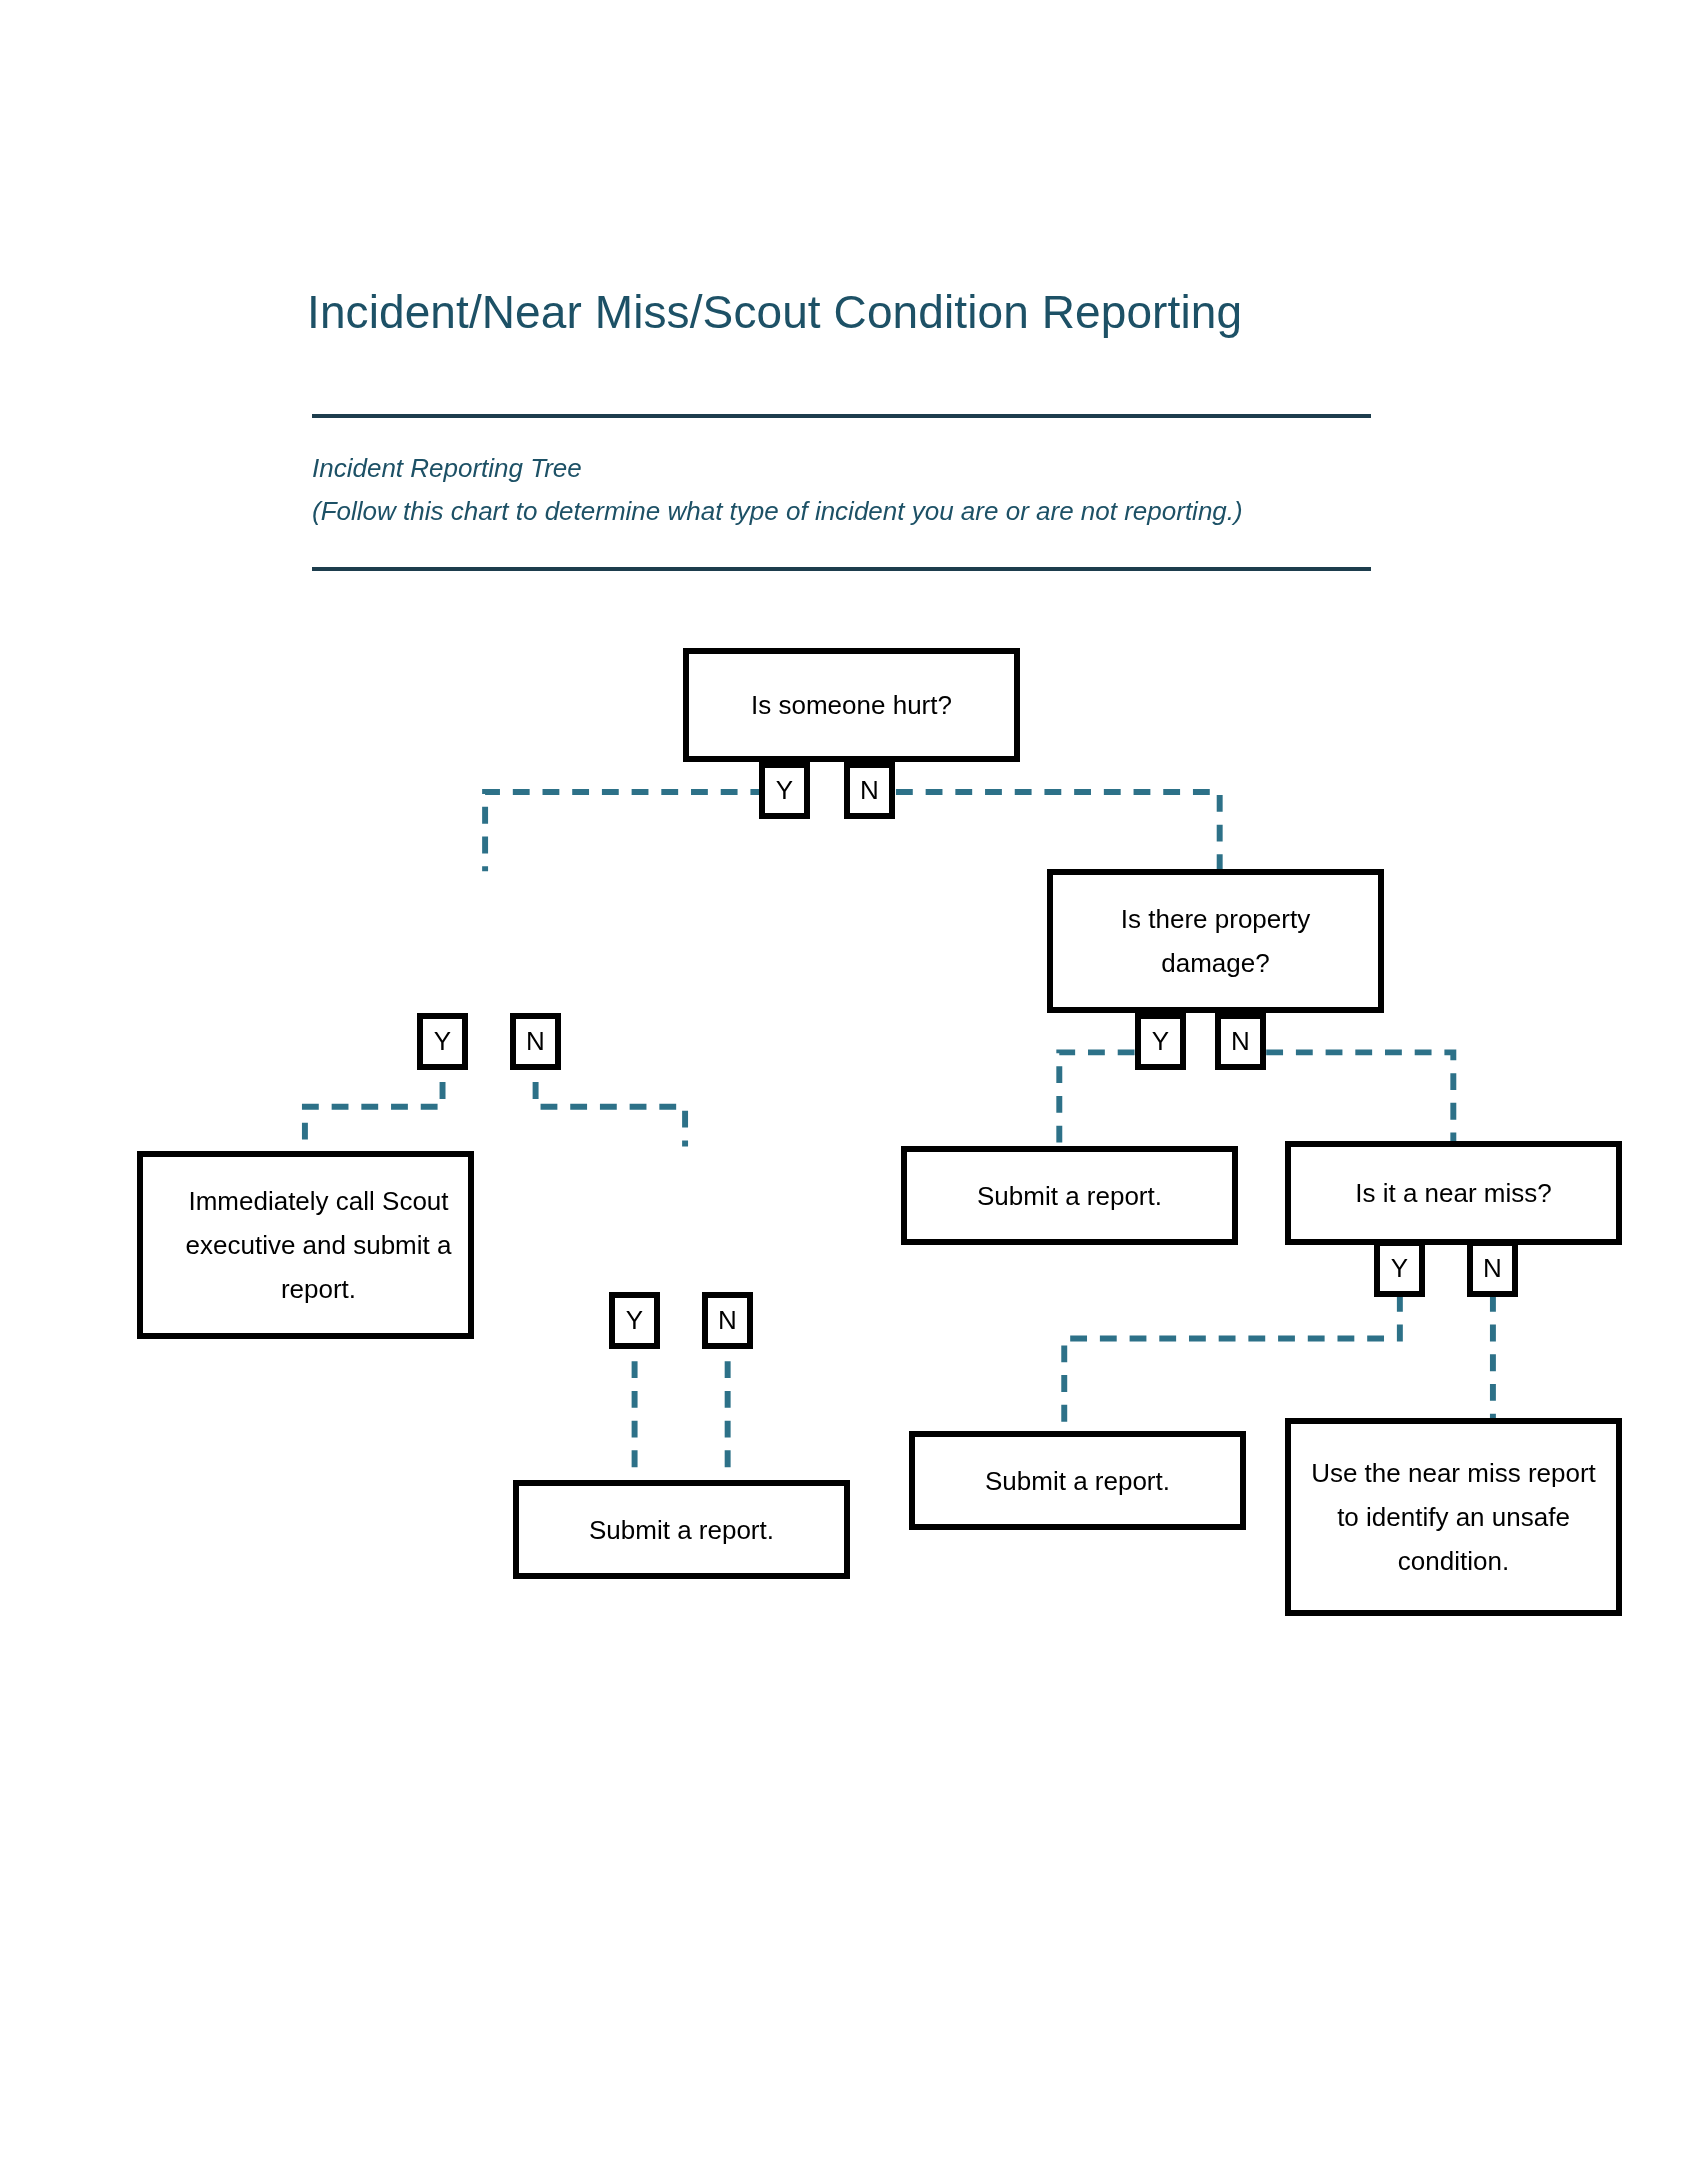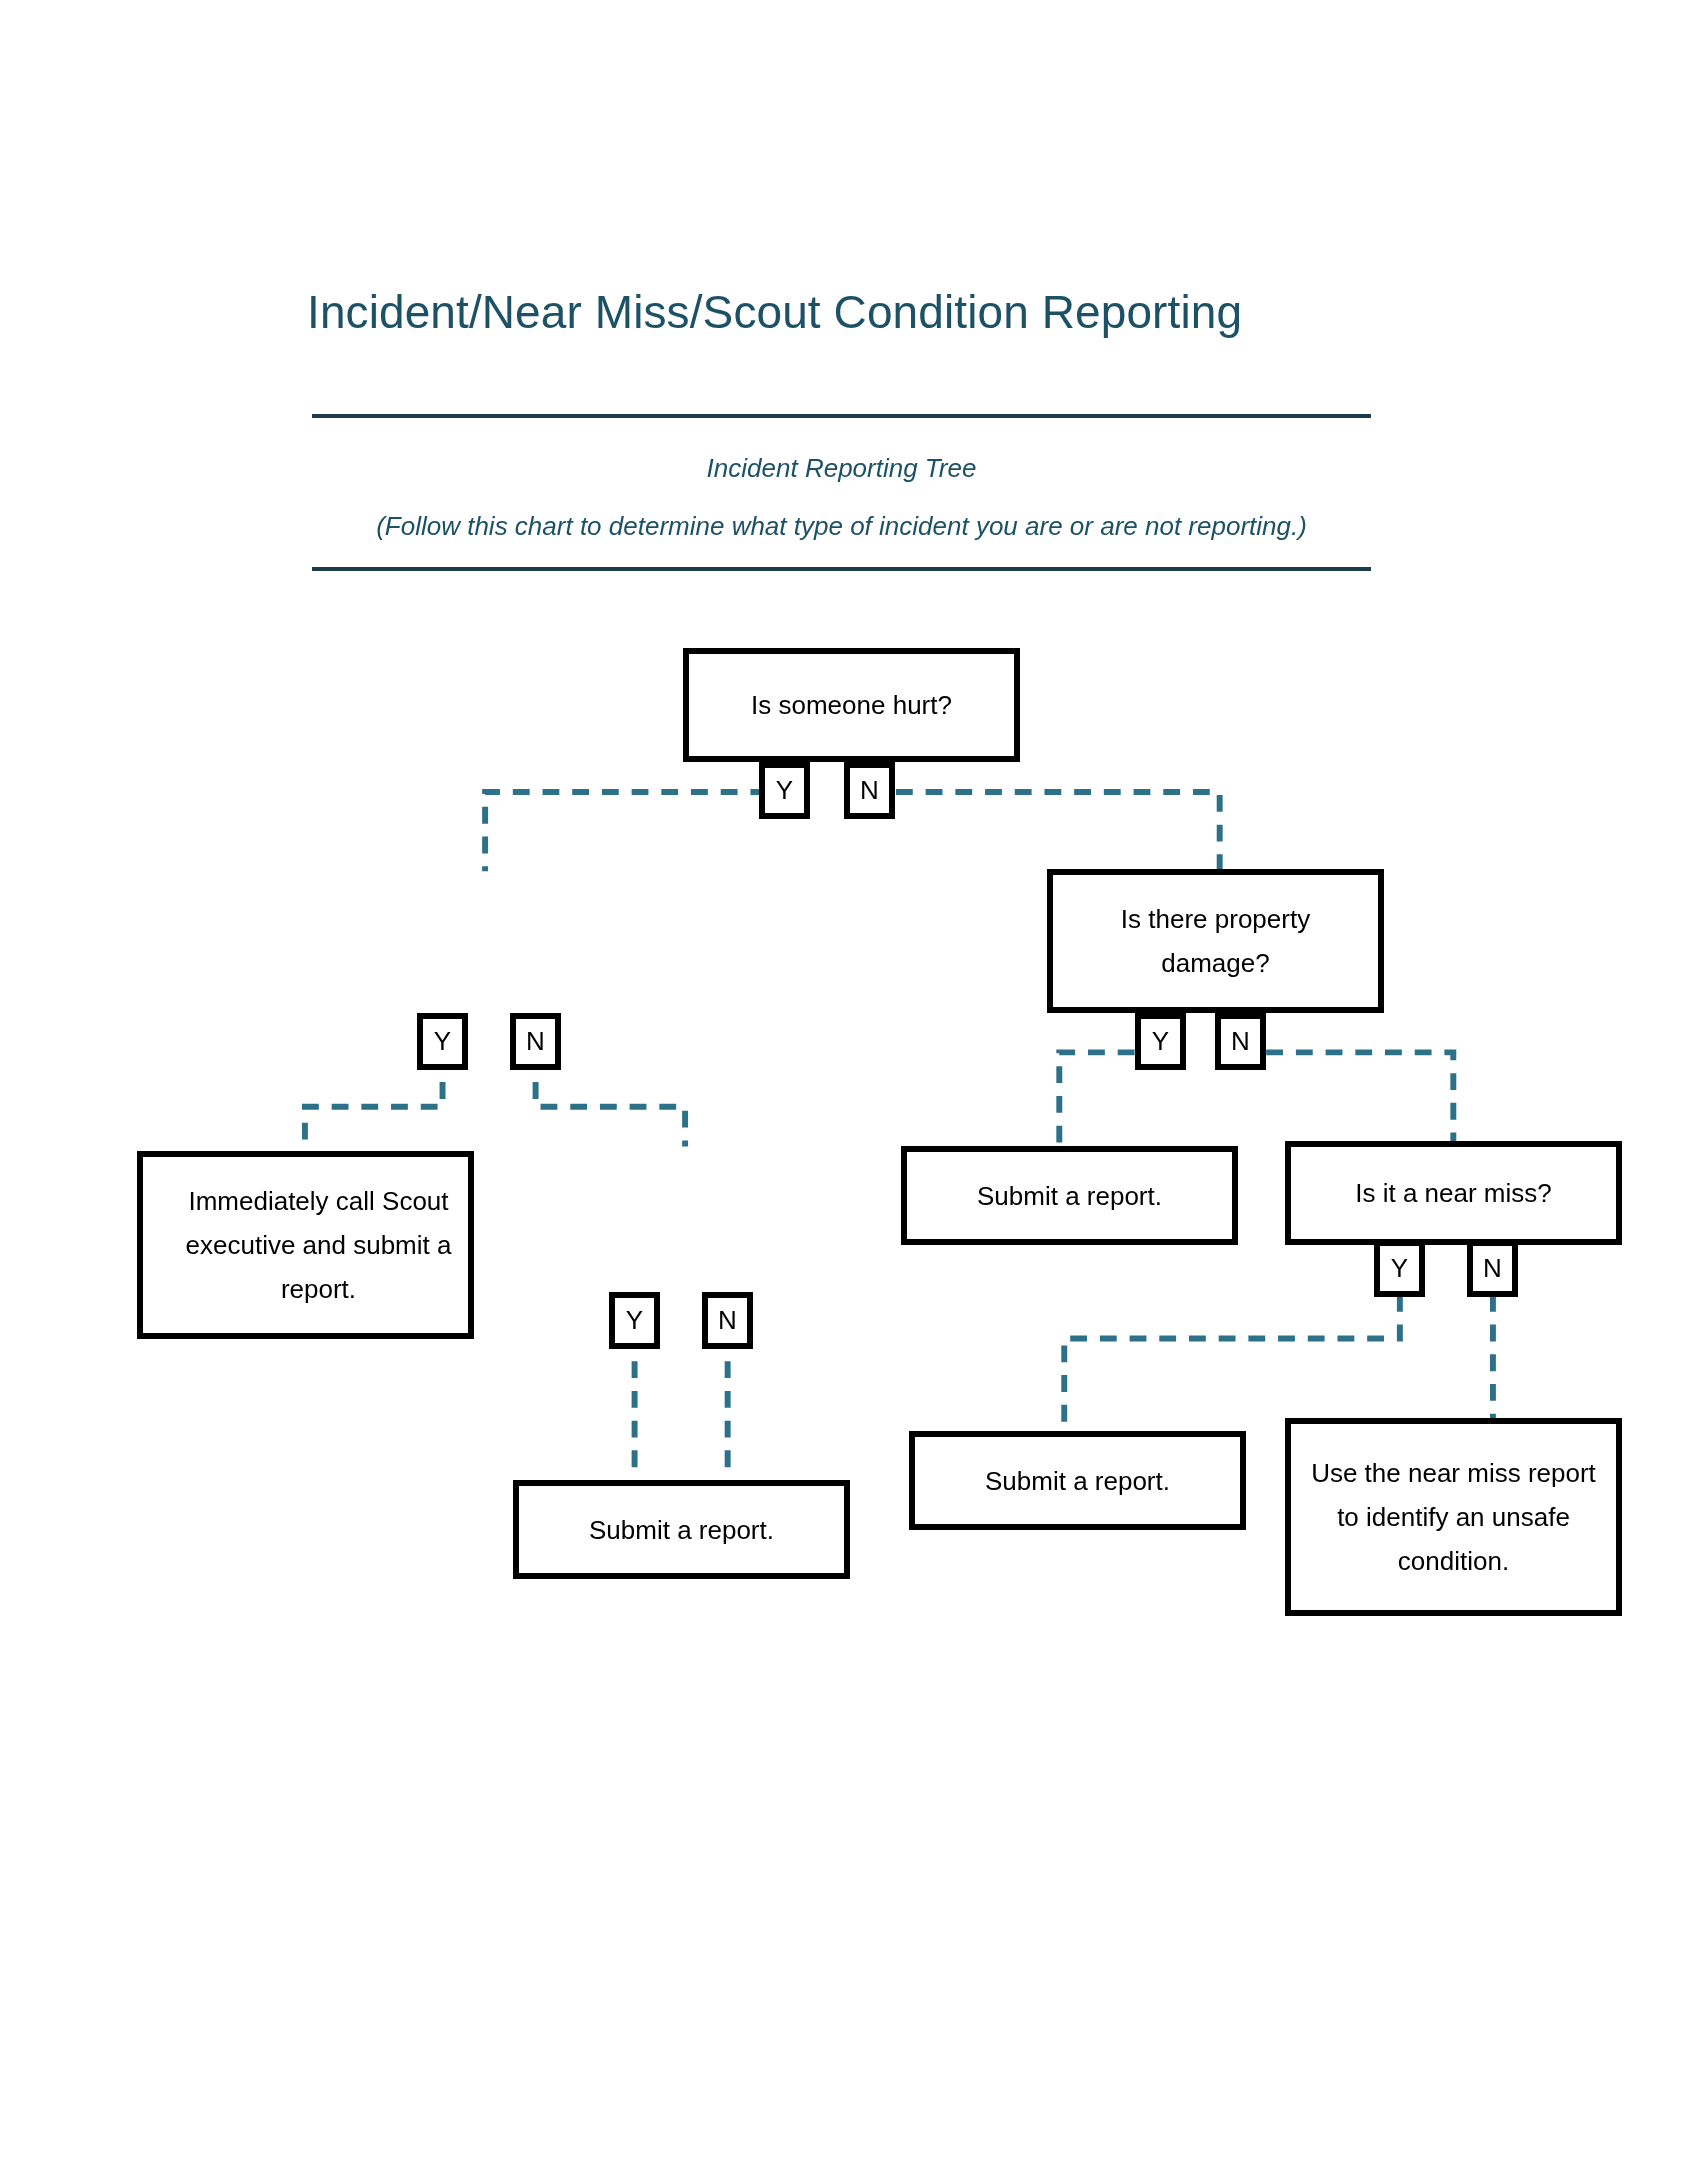--- a/index.html
+++ b/index.html
@@ -54,28 +54,28 @@
     height: 4px;
     background: #1d3d4d;
   }
   .rule.top { top: 414px; }
   .rule.bottom { top: 567px; }
 
   .subtitle {
     position: absolute;
     left: 312px;
     width: 1059px;
-    text-align: center;
+    text-align: left;
     color: #1d5166;
     font-style: italic;
     font-size: 26px;
     line-height: 44px;
   }
   .subtitle.l1 { top: 446px; }
-  .subtitle.l2 { top: 489px; margin-top: 15px; }
+  .subtitle.l2 { top: 489px; }
 
   
   .chart {
     position: absolute;
     left: 0; top: 0;
     width: 1558px;
     height: 2178px;
     text-decoration: underline;
   }
 

